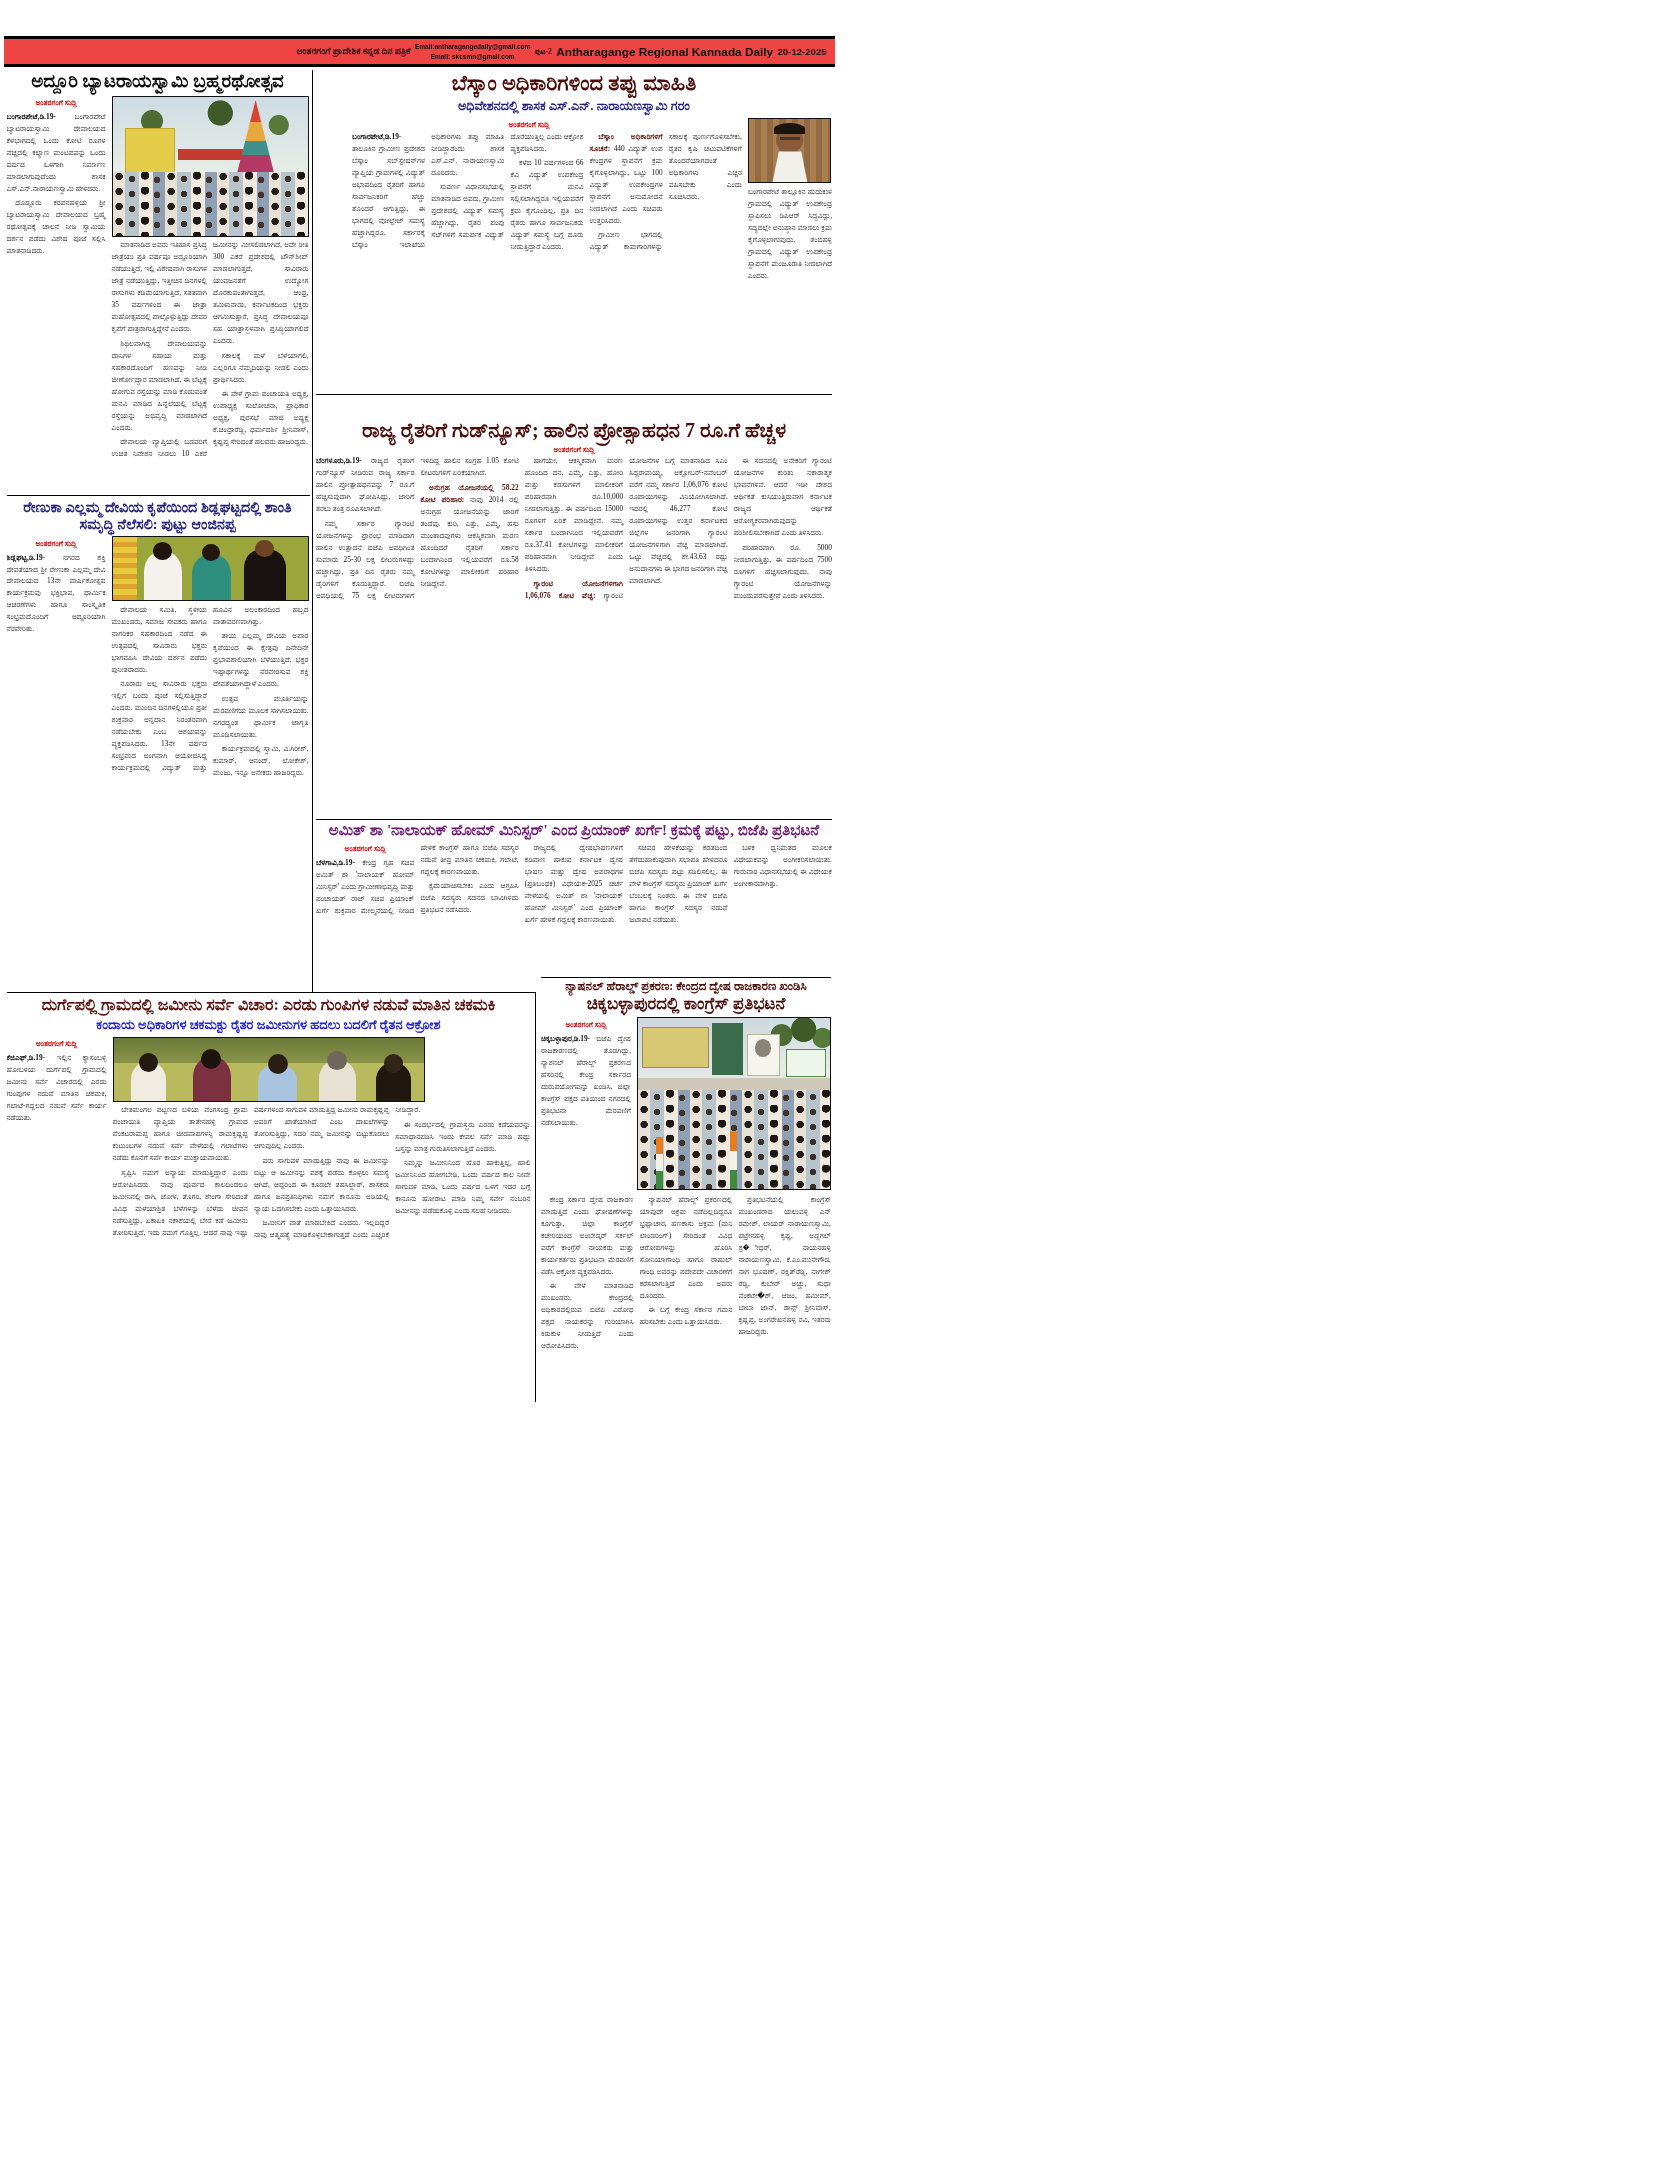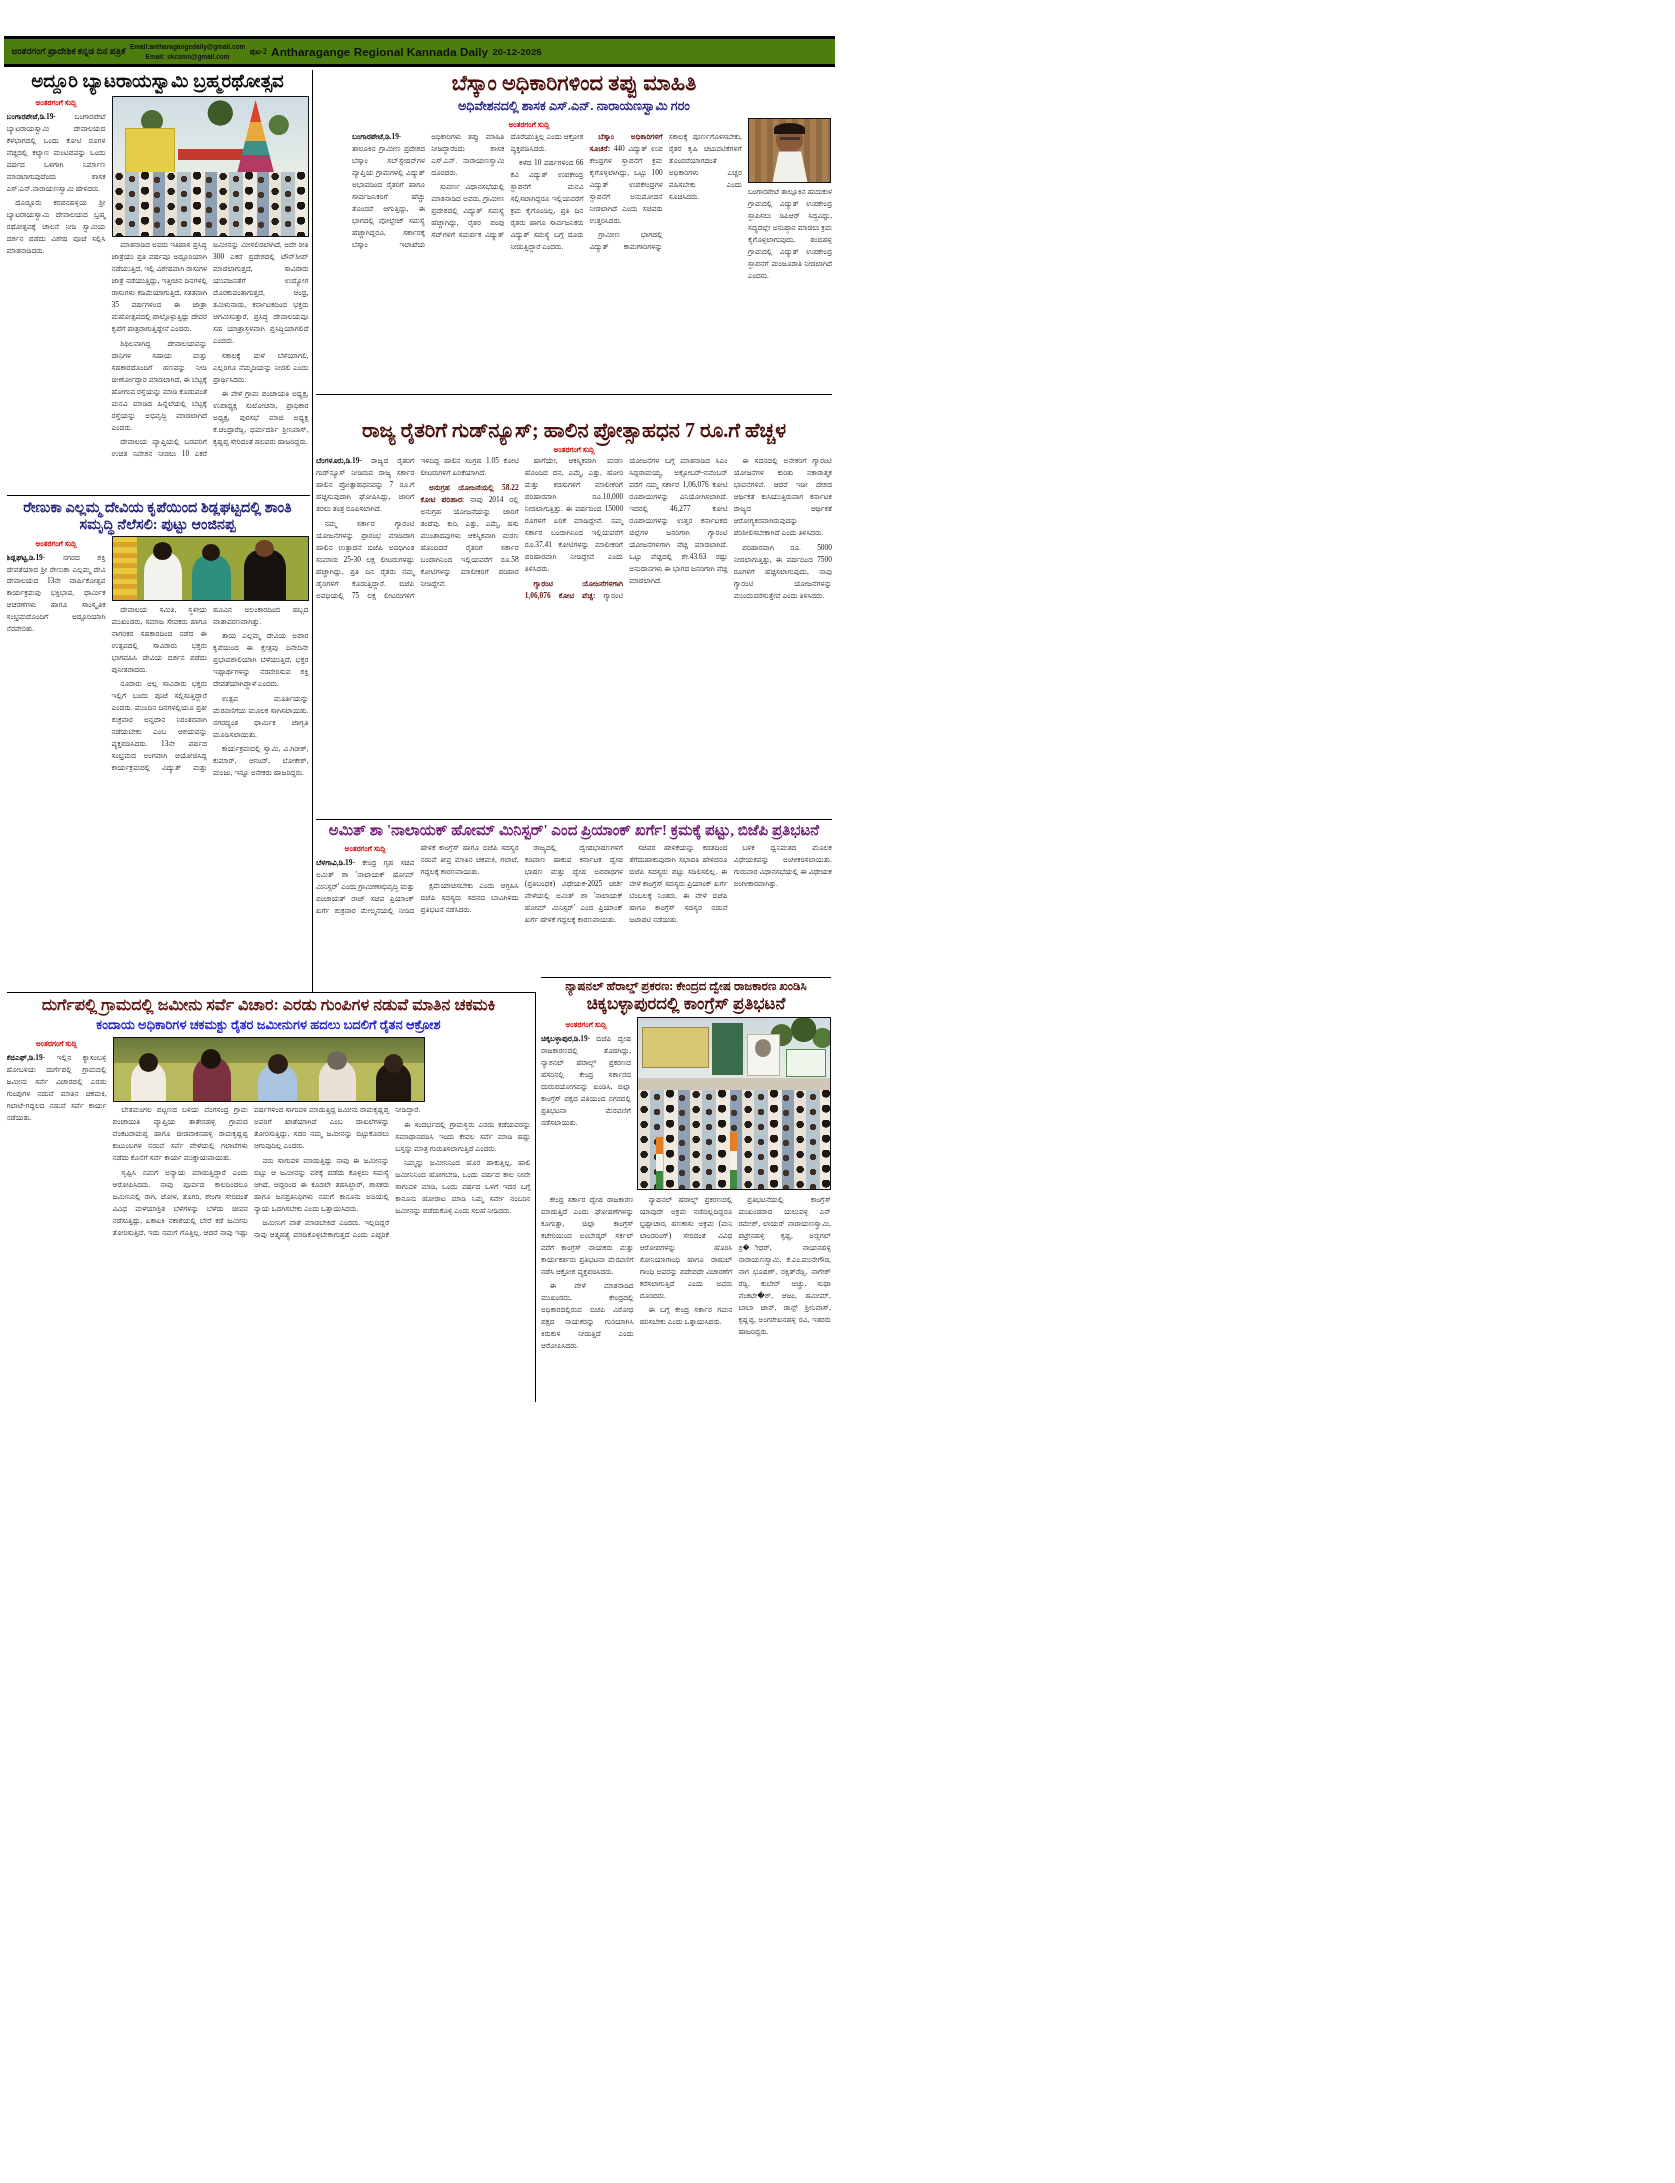--- a/index.html
+++ b/index.html
@@ -1,21 +1,21 @@
 <!DOCTYPE html>
 <html style="font-size:7px"><head>
 <meta charset="utf-8">
 <style>
   html,body{margin:0;padding:0;background:#ffffff;}
   .sheet{position:relative;width:838px;height:1418px;background:#ffffff;overflow:hidden;
          font-family:"Liberation Serif","DejaVu Serif",serif;color:#111;}
   
-  .masthead{position:absolute;left:3.5px;right:3.5px;top:36px;height:31px;background:#4d7c0f;
+  .masthead{position:absolute;left:3.5px;right:3.5px;top:36px;height:31px;background:#ef4444;
             border-top:3.1px solid #000;border-bottom:3.1px solid #000;display:flex;align-items:center;
-            justify-content:flex-start;padding:0 7.9px;box-sizing:border-box;gap:4.4px;}
+            justify-content:flex-end;padding:0 7.9px;box-sizing:border-box;gap:4.4px;}
   .mast-title-kn{font-weight:bold;font-size:9.2px;white-space:nowrap;}
   .mast-emails{font-family:"Liberation Sans","DejaVu Sans",sans-serif;font-weight:bold;font-size:6.5px;
                line-height:1.5;text-align:center;}
   .mast-page{font-weight:bold;font-size:7.4px;}
   .mast-title-en{font-family:"Liberation Sans","DejaVu Sans",sans-serif;font-weight:bold;font-size:11.8px;white-space:nowrap;}
   .mast-date{font-family:"Liberation Sans","DejaVu Sans",sans-serif;font-weight:bold;font-size:9.6px;}
   
   .vrule,.hrule{position:absolute;background:#000;}
   
   .art{position:absolute;overflow:hidden;box-sizing:border-box;}
@@ -215,21 +215,21 @@
           <div class="ph-layer" style="left:79px;bottom:0;width:38px;height:44px;background:#7c3140;border-radius:45% 45% 0 0;"></div>
           <div class="ph-layer" style="left:87px;bottom:32px;width:20px;height:20px;background:#1d140e;border-radius:50%;"></div>
           <div class="ph-layer" style="left:144px;bottom:0;width:39px;height:37px;background:#a9c4de;border-radius:45% 45% 0 0;"></div>
           <div class="ph-layer" style="left:154px;bottom:27px;width:20px;height:20px;background:#2a1d14;border-radius:50%;"></div>
           <div class="ph-layer" style="left:205px;bottom:0;width:37px;height:41px;background:#e8e2d4;border-radius:45% 45% 0 0;"></div>
           <div class="ph-layer" style="left:213px;bottom:31px;width:20px;height:19px;background:#6f675c;border-radius:50%;"></div>
           <div class="ph-layer" style="left:262px;bottom:0;width:35px;height:38px;background:#20180f;border-radius:45% 45% 0 0;"></div>
           <div class="ph-layer" style="left:270px;bottom:28px;width:19px;height:19px;background:#33241a;border-radius:50%;"></div>
         </div>
         <div class="cols-3 bodytxt" style="margin-top:2.6px;height:306px;">
-            <p>ಬೇತಮಂಗಲ ಪಟ್ಟಣದ ಬಳಿಯ ವೆಂಗಸಂದ್ರ ಗ್ರಾಮ ಪಂಚಾಯಿತಿ ವ್ಯಾಪ್ತಿಯ ತಾತೇನಹಳ್ಳಿ ಗ್ರಾಮದ ವೆಂಕಟರಾಮಪ್ಪ ಹಾಗೂ ಜೀಡವಾಕನಹಳ್ಳಿ ರಾಮಕೃಷ್ಣಪ್ಪ ಕುಟುಂಬಗಳ ನಡುವೆ ಸರ್ವೆ ವೇಳೆಯಲ್ಲಿ ಗಲಾಟೆಗಳು ನಡೆದು ಕೊನೆಗೆ ಸರ್ವೆ ಕಾರ್ಯ ಮುಕ್ತಾಯವಾಯಿತು.</p>
+            <p>ಬೇತಮಂಗಲ ಪಟ್ಟಣದ ಬಳಿಯ ವೆಂಗಸಂದ್ರ ಗ್ರಾಮ ಪಂಚಾಯಿತಿ ವ್ಯಾಪ್ತಿಯ ತಾತೇನಹಳ್ಳಿ ಗ್ರಾಮದ ವೆಂಕಟರಾಮಪ್ಪ ಹಾಗೂ ಜೀಡವಾಪಗಳನ್ಳಿ ರಾಮಕೃಷ್ಣಪ್ಪ ಕುಟುಂಬಗಳ ನಡುವೆ ಸರ್ವೆ ವೇಳೆಯಲ್ಲಿ ಗಲಾಟೆಗಳು ನಡೆದು ಕೊನೆಗೆ ಸರ್ವೆ ಕಾರ್ಯ ಮುಕ್ತಾಯವಾಯಿತು.</p>
             <p>ಸೃಷ್ಟಿಸಿ ನಮಗೆ ಅನ್ಯಾಯ ಮಾಡುತ್ತಿದ್ದಾರೆ ಎಂದು ಆರೋಪಿಸಿದರು. ನಾವು ಪೂರ್ವದ ಕಾಲದಿಂದಲೂ ಜಮೀನಿನಲ್ಲಿ ರಾಗಿ, ಜೋಳ, ತೊಗರಿ, ಶೇಂಗಾ ಸೇರಿದಂತೆ ವಿವಿಧ ಮಳೆಯಾಶ್ರಿತ ಬೆಳೆಗಳನ್ನು ಬೆಳೆದು ಜೀವನ ನಡೆಸುತ್ತಿದ್ದು, ಏಕಾಏಕಿ ನಕಾಶೆಯಲ್ಲಿ ಬೇರೆ ಕಡೆ ಜಮೀನು ತೋರಿಸುತ್ತಿದೆ, ಇದು ನಮಗೆ ಗೊತ್ತಿಲ್ಲ. ಆದರೆ ನಾವು ಇಷ್ಟು ವರ್ಷಗಳಿಂದ ಸಾಗುವಳಿ ಮಾಡುತ್ತಿದ್ದ ಜಮೀನು ರಾಮಕೃಷ್ಣಪ್ಪ ಅವರಿಗೆ ಖಾತೆಯಾಗಿದೆ ಎಂಬ ದಾಖಲೆಗಳನ್ನು ತೋರಿಸುತ್ತಿದ್ದು, ಸದರಿ ನಮ್ಮ ಜಮೀನನ್ನು ಬಿಟ್ಟುಕೊಡಲು ಆಗುವುದಿಲ್ಲ ಎಂದರು.</p>
             <p>ವರು ಸಾಗುವಳಿ ಮಾಡುತ್ತಿದ್ದು ನಾವು ಈ ಜಮೀನನ್ನು ಬಿಟ್ಟು ಆ ಜಮೀನನ್ನು ವಶಕ್ಕೆ ಪಡೆದು ಕೊಳ್ಳಲು ಸಮಸ್ಯೆ ಆಗಿದೆ, ಆದ್ದರಿಂದ ಈ ಕೂಡಲೇ ತಹಸಿಲ್ದಾರ್, ಶಾಸಕರು ಹಾಗೂ ಜನಪ್ರತಿನಿಧಿಗಳು ನಮಗೆ ಕಾನೂನು ಅಡಿಯಲ್ಲಿ ನ್ಯಾಯ ಒದಗಿಸಬೇಕು ಎಂದು ಒತ್ತಾಯಿಸಿದರು.</p>
             <p>ಜಮೀನಿಗೆ ವಾತೆ ಮಾಡಬೇಕಿದೆ ಎಂದರು. ಇಲ್ಲದಿದ್ದರೆ ನಾವು ಆತ್ಮಹತ್ಯೆ ಮಾಡಿಕೊಳ್ಳಬೇಕಾಗುತ್ತದೆ ಎಂದು ಎಚ್ಚರಿಕೆ ನೀಡಿದ್ದಾರೆ.</p>
             <p>ಈ ಸಂದರ್ಭದಲ್ಲಿ ಗ್ರಾಮಸ್ಥರು ಎರಡು ಕಡೆಯವರನ್ನು ಸಮಾಧಾನಪಡಿಸಿ ಇಂದು ಕೇವಲ ಸರ್ವೆ ಮಾಡಿ ಹದ್ದು ಬಸ್ತನ್ನು ಮಾತ್ರ ಗುರುತಿಸಲಾಗುತ್ತಿದೆ ಎಂದರು.</p>
             <p>ನಿಮ್ಮನ್ನು ಜಮೀನಿನಿಂದ ಹೊರ ಹಾಕುತ್ತಿಲ್ಲ, ಹಾಲಿ ಜಮೀನಿನಿಂದ ಹೋಗಬೇಡಿ, ಒಂದು ವರ್ಷದ ಕಾಲ ನೀವೇ ಸಾಗುವಳಿ ಮಾಡಿ, ಒಂದು ವರ್ಷದ ಒಳಗೆ ಇದರ ಬಗ್ಗೆ ಕಾನೂನು ಹೋರಾಟ ಮಾಡಿ ನಿಮ್ಮ ಸರ್ವೇ ನಂಬರಿನ ಜಮೀನನ್ನು ಪಡೆದುಕೊಳ್ಳಿ ಎಂದು ಸಲಹೆ ನೀಡಿದರು.</p>
           </div>
       </div>
     </div>
   </div>
 

